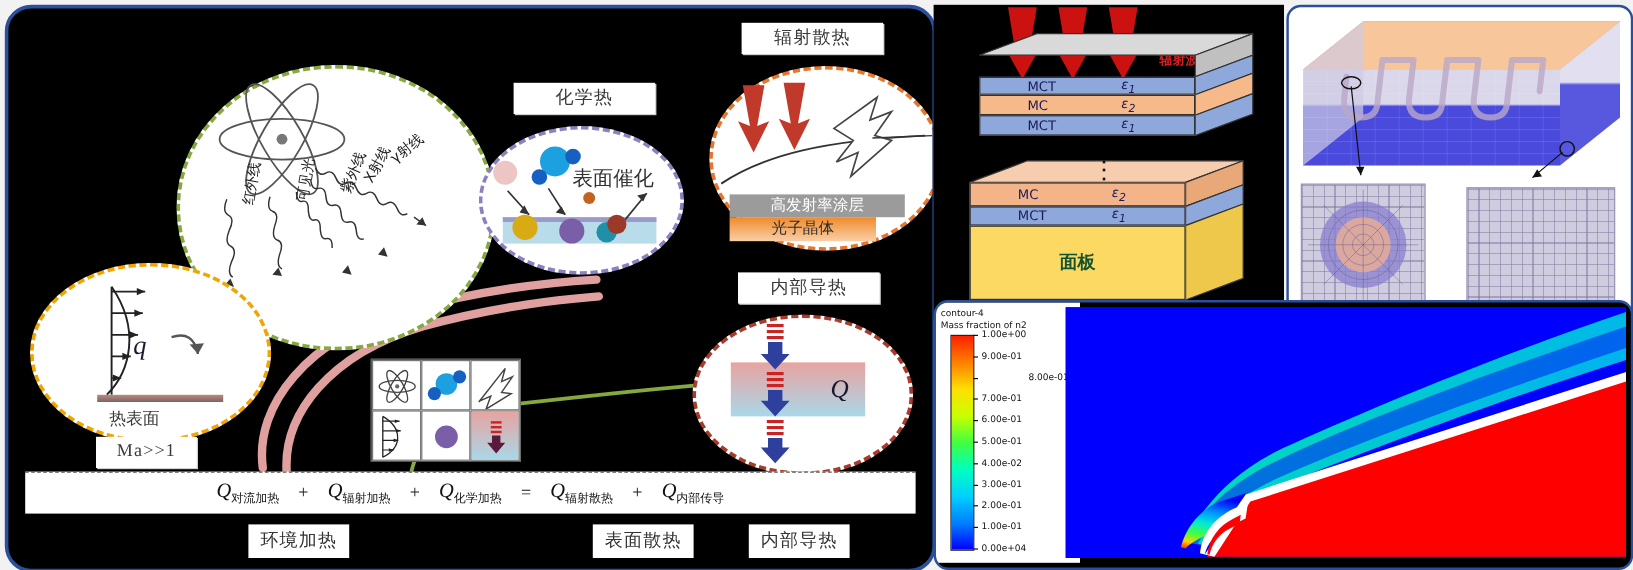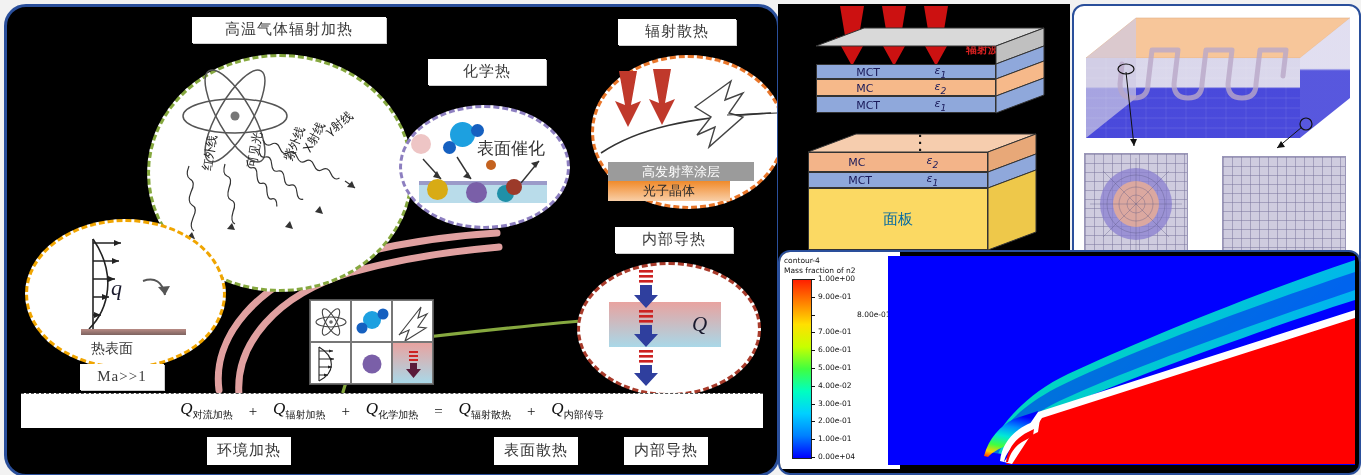--- a/index.html
+++ b/index.html
@@ -98,21 +98,20 @@
 <div id="stage">
 
   <div id="left-panel">
 
     <svg style="position:absolute;left:0;top:0;width:770px;height:467px;pointer-events:none;">
       <path d="M212,383 C205,330 250,275 330,252 C400,233 455,228 490,226" stroke="#e0a0a0" stroke-width="7" fill="none" stroke-linecap="round"></path>
       <path d="M232,388 C228,338 268,288 345,265 C415,246 470,242 492,240" stroke="#e0a0a0" stroke-width="7" fill="none" stroke-linecap="round"></path>
       <path d="M336,385 C345,350 370,335 420,330 C490,322 560,315 598,312" stroke="#86a83f" stroke-width="3.2" fill="none" stroke-linecap="round"></path>
     </svg>
 
-    <div class="cap" style="left:185px;top:10px;width:176px;">高温气体辐射加热</div>
 
     <div class="ell green" style="left:140px;top:47px;width:260px;height:232px;"></div>
 
     <svg style="position:absolute;left:140px;top:47px;width:262px;height:234px;">
 
       <g transform="translate(88,62)" fill="none" stroke="#555" stroke-width="1.5">
         <ellipse cx="0" cy="0" rx="52" ry="17"></ellipse>
         <ellipse cx="0" cy="0" rx="52" ry="17" transform="rotate(60)"></ellipse>
         <ellipse cx="0" cy="0" rx="52" ry="17" transform="rotate(-60)"></ellipse>
       </g>
@@ -159,21 +158,21 @@
           <polygon points="76,96 69,93 69,99" fill="#222" stroke="none"></polygon>
       </g>
       <path d="M118,62 q18,-6 22,14" stroke="#555" stroke-width="2" fill="none"></path>
       <polygon points="140,76 133,68 145,67" fill="#555"></polygon>
     </svg>
     <div class="hot-surface" style="left:74px;top:322px;width:105px;"></div>
     <div class="q-letter" style="left:104px;top:268px;">q</div>
     <div class="sub-label" style="left:84px;top:333px;">热表面</div>
     <div class="cap" style="left:73px;top:357px;width:66px;font-family:'Liberation Serif',serif;font-size:15px;">Ma&gt;&gt;1</div>
 
-    <div class="cap" style="left:421px;top:52px;width:100px;">化学热</div>
+    <div class="cap" style="left:421px;top:62px;width:100px;">化学热</div>
 
     <div class="ell purple" style="left:392px;top:98px;width:165px;height:118px;"></div>
     <div class="cat-layer" style="left:412px;top:174px;width:128px;height:18px;"></div>
     <div class="dot" style="left:404px;top:127px;width:20px;height:20px;background:#eec5c5;"></div>
     <div class="dot" style="left:443px;top:115px;width:25px;height:25px;background:#1da0e0;"></div>
     <div class="dot" style="left:464px;top:117px;width:13px;height:13px;background:#1560c0;"></div>
     <div class="dot" style="left:436px;top:134px;width:13px;height:13px;background:#1560c0;"></div>
     <div class="dot" style="left:479px;top:153px;width:10px;height:10px;background:#c4621f;"></div>
     <div class="dot" style="left:420px;top:172px;width:21px;height:21px;background:#d8ab15;"></div>
     <div class="dot" style="left:459px;top:175px;width:21px;height:21px;background:#7a5fa8;"></div>
@@ -362,21 +361,21 @@
     <div class="slab" style="left:30px;top:148px;width:180px;height:20px;background:#f3b489;">
       <span class="nm">MC</span>
       <span class="eps"><span>ε</span><sub>2</sub></span>
     </div>
     <div class="slab" style="left:30px;top:168px;width:180px;height:16px;background:#8fa8db;">
       <span class="nm">MCT</span>
       <span class="eps"><span>ε</span><sub>1</sub></span>
     </div>
     <div class="slab" style="left:30px;top:184px;width:180px;height:62px;background:#fbd963;">
       <span style="position:absolute;left:50%;top:50%;transform:translate(-50%,-50%);
-                   font-size:15px;color:#0369a1;font-weight:normal;font-family:'DejaVu Sans',sans-serif;">面板</span>
+                   font-size:15px;color:#14532d;font-weight:bold;font-family:'DejaVu Sans',sans-serif;">面板</span>
     </div>
   </div>
 
   <div id="right-mesh">
     <svg style="position:absolute;left:0;top:0;width:285px;height:262px;">
 
       <polygon points="12,52 62,12 276,12 226,52" fill="#f7c69a" stroke="#e0b088" stroke-width="0.6"></polygon>
 
       <defs>
         <linearGradient id="blkside" x1="0" y1="0" x2="0" y2="1">

